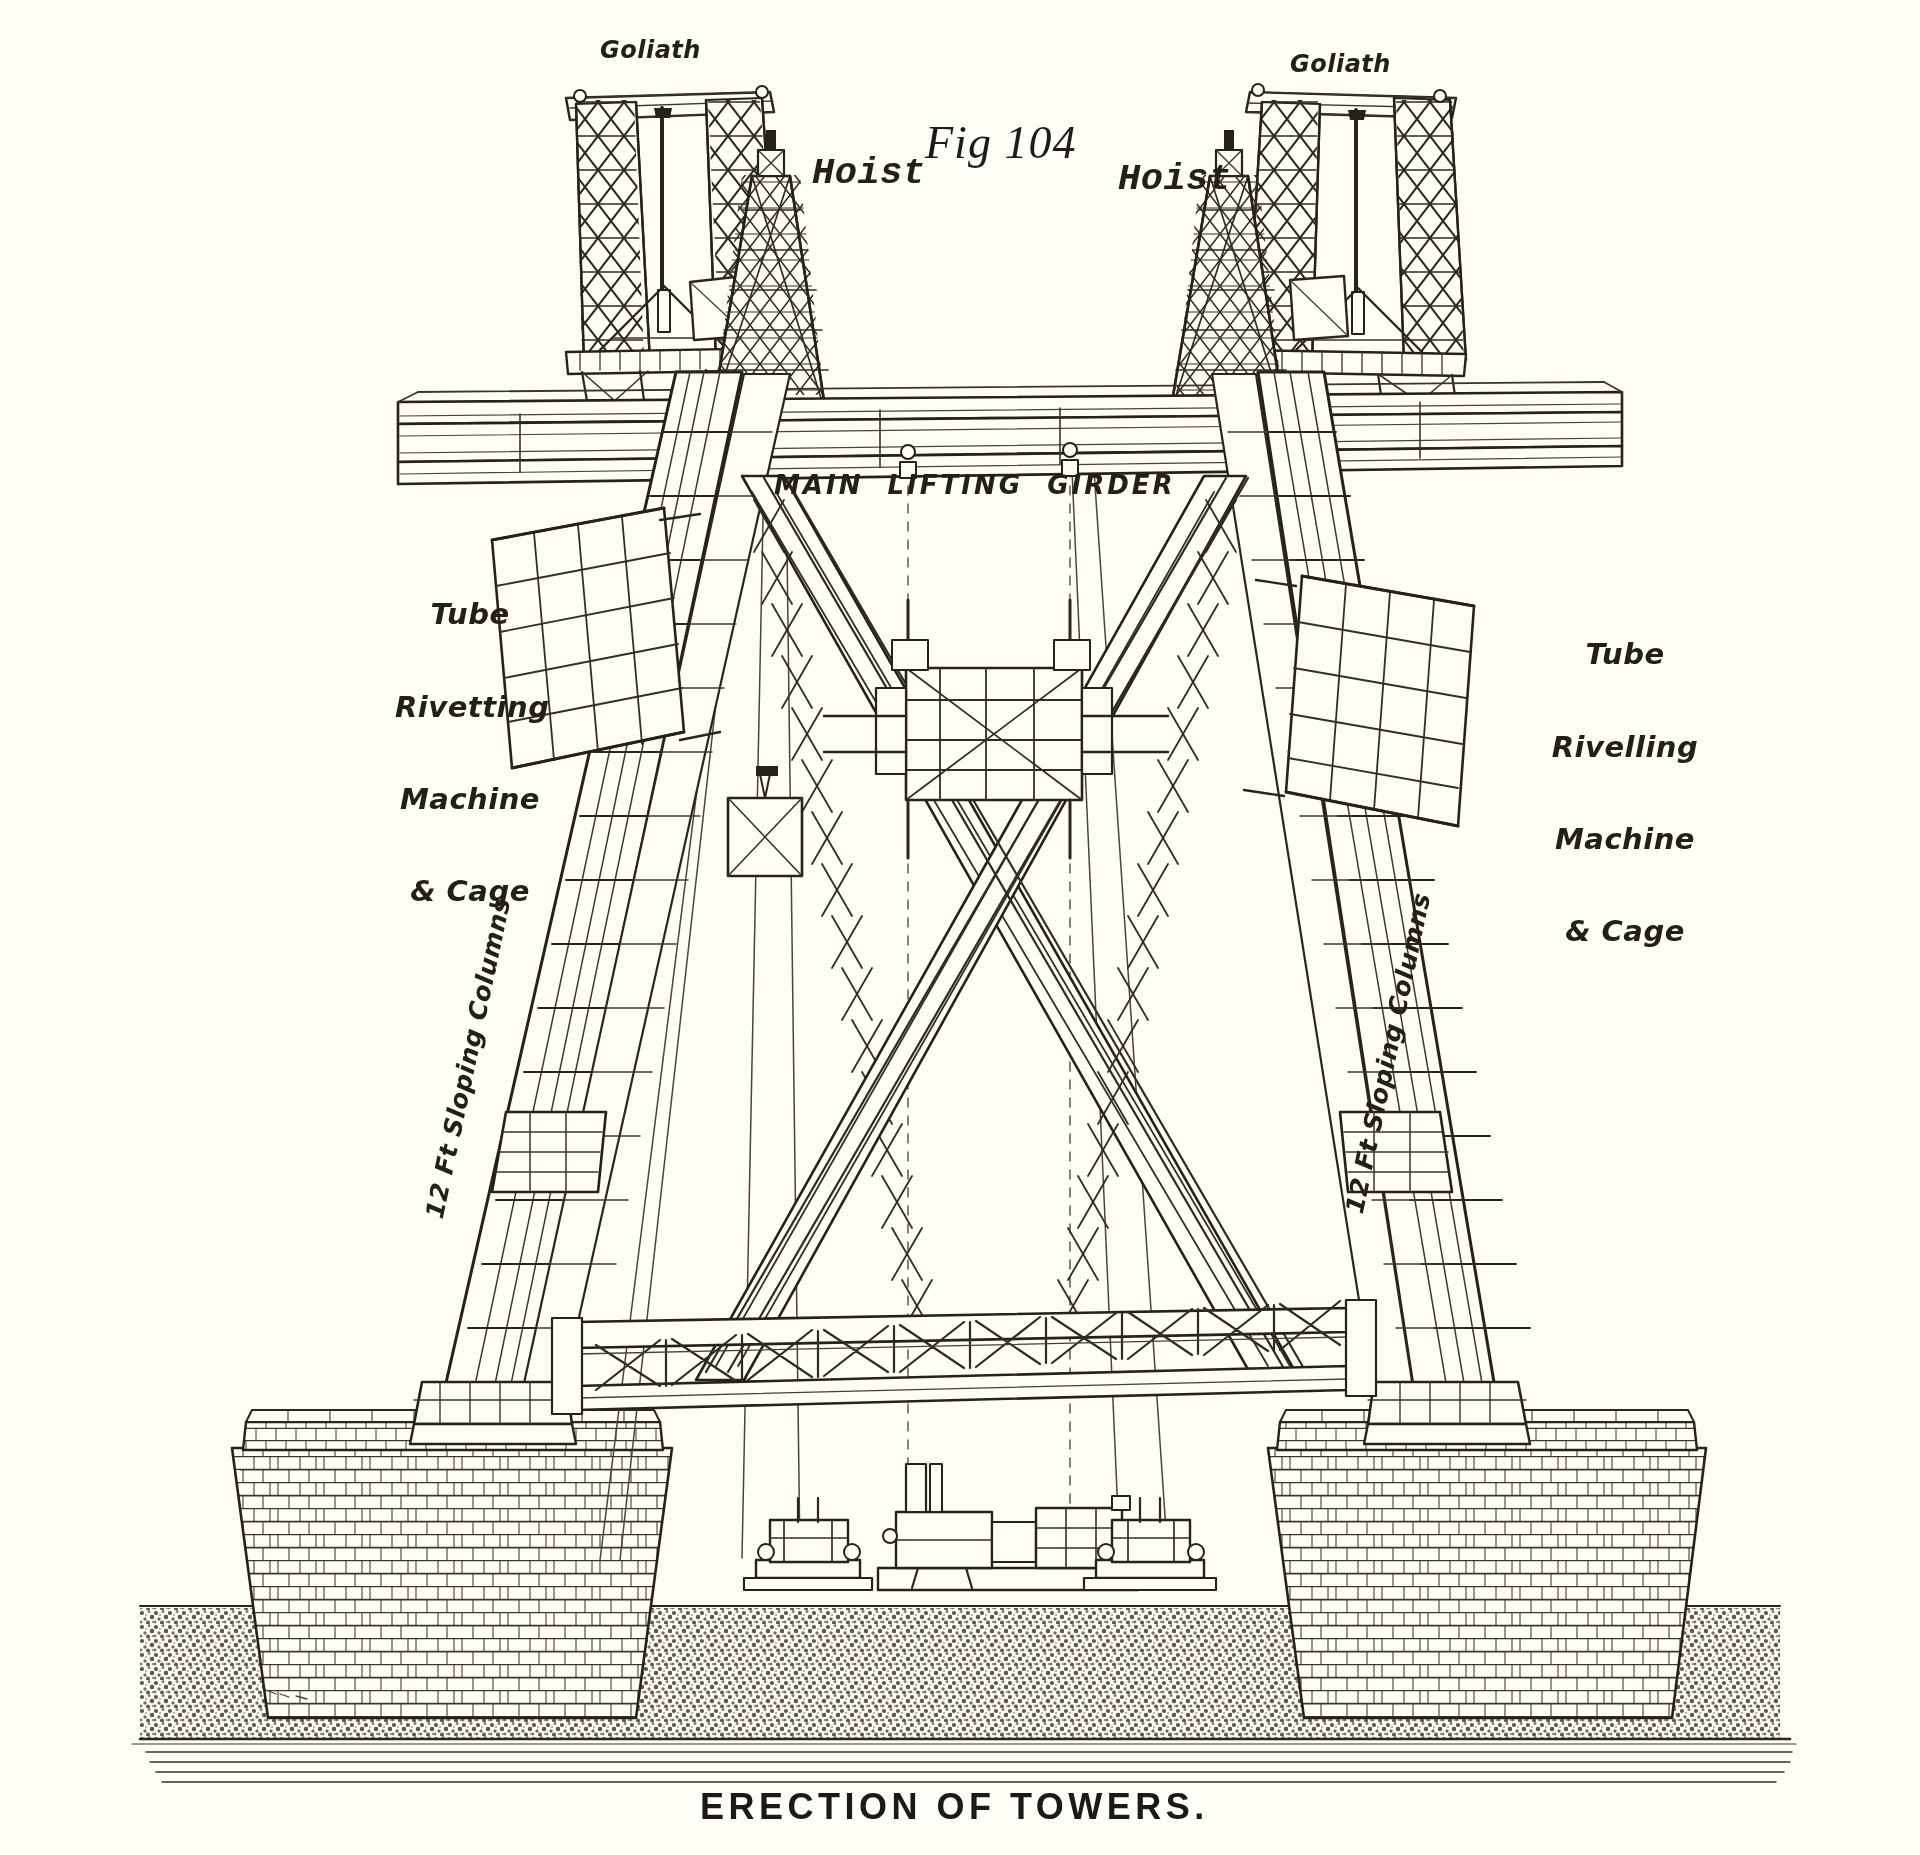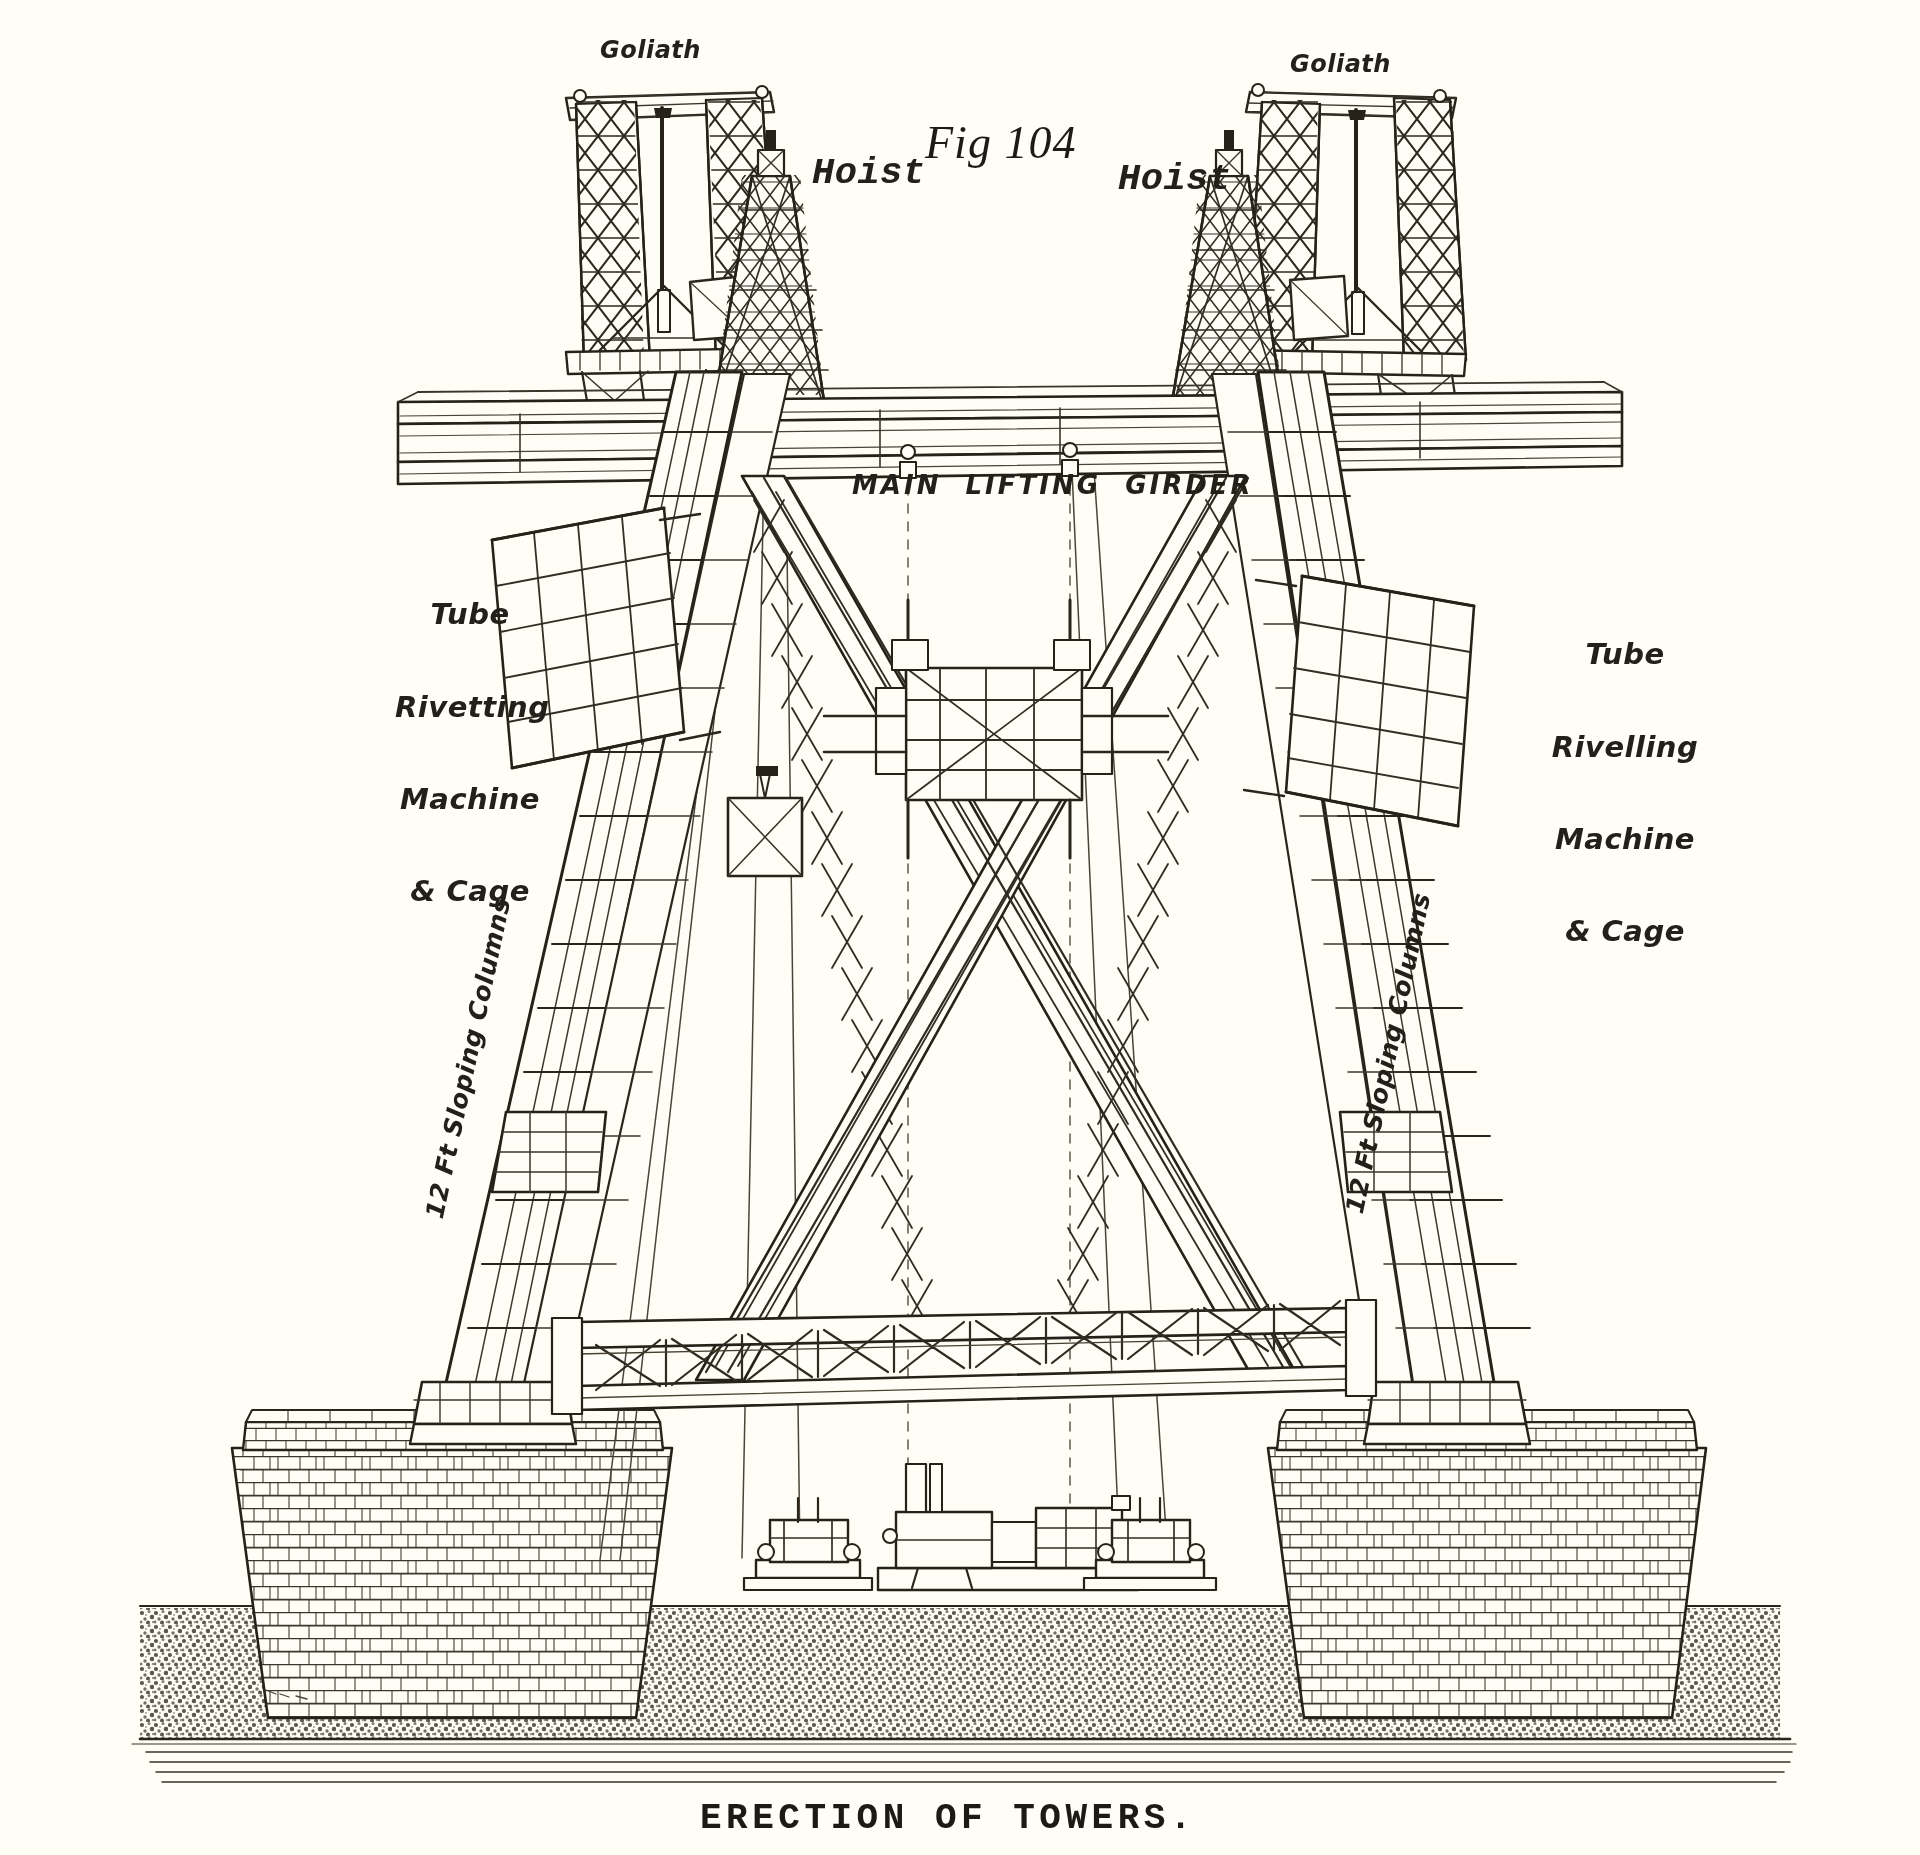--- a/index.html
+++ b/index.html
@@ -28,22 +28,22 @@
   .hoist{font-size:37px;font-family:Liberation Mono, monospace;}
   .cagelab{font-size:29px;line-height:1.06;text-align:center;margin-left:27px;}
   .girderlab{
     font-family:"DejaVu Sans", sans-serif;
     font-style:italic;font-weight:700;
     font-size:26px;letter-spacing:3px;
   }
   .rot-l{transform-origin:0 0;}
   .rot-r{transform-origin:0 0;}
   .caption{
-    font-family:Liberation Mono, monospace;
-    font-weight:700;font-size:36px;letter-spacing:4.5px;color:#1d1a15;margin-top:12px;
+    font-family:Liberation Sans, sans-serif;
+    font-weight:700;font-size:36px;letter-spacing:4.5px;color:#1d1a15;
   }
   .colcap{font-size:25px;}
 </style>
 </head>
 <body>
 
 <div id="page">
 
 <svg id="plate" viewBox="0 0 1920 1855">
   <defs>
@@ -548,21 +548,21 @@
 <div class="lbl script fig" style="left:925px; top:116px;">Fig 104</div>
 
 <div class="lbl script goliath" style="left:600px; top:36px;">Goliath</div>
 
 <div class="lbl script goliath" style="left:1290px; top:50px;">Goliath</div>
 
 <div class="lbl script hoist" style="left:812px; top:152px;">Hoist</div>
 
 <div class="lbl script hoist" style="left:1118px; top:158px;">Hoist</div>
 
-<div class="lbl girderlab" style="left:852px; top:470px;">MAIN  LIFTING  GIRDER</div>
+<div class="lbl girderlab" style="left:774px; top:470px;">MAIN  LIFTING  GIRDER</div>
 
 <div class="lbl script cagelab" style="left:368px; top:538px; width:150px;">
   <div>Tube</div>
   <div>Rivetting</div>
   <div>Machine</div>
   <div>&amp; Cage</div>
 </div>
 
 <div class="lbl script cagelab" style="left:1518px; top:578px; width:160px;">
   <div>Tube</div>

